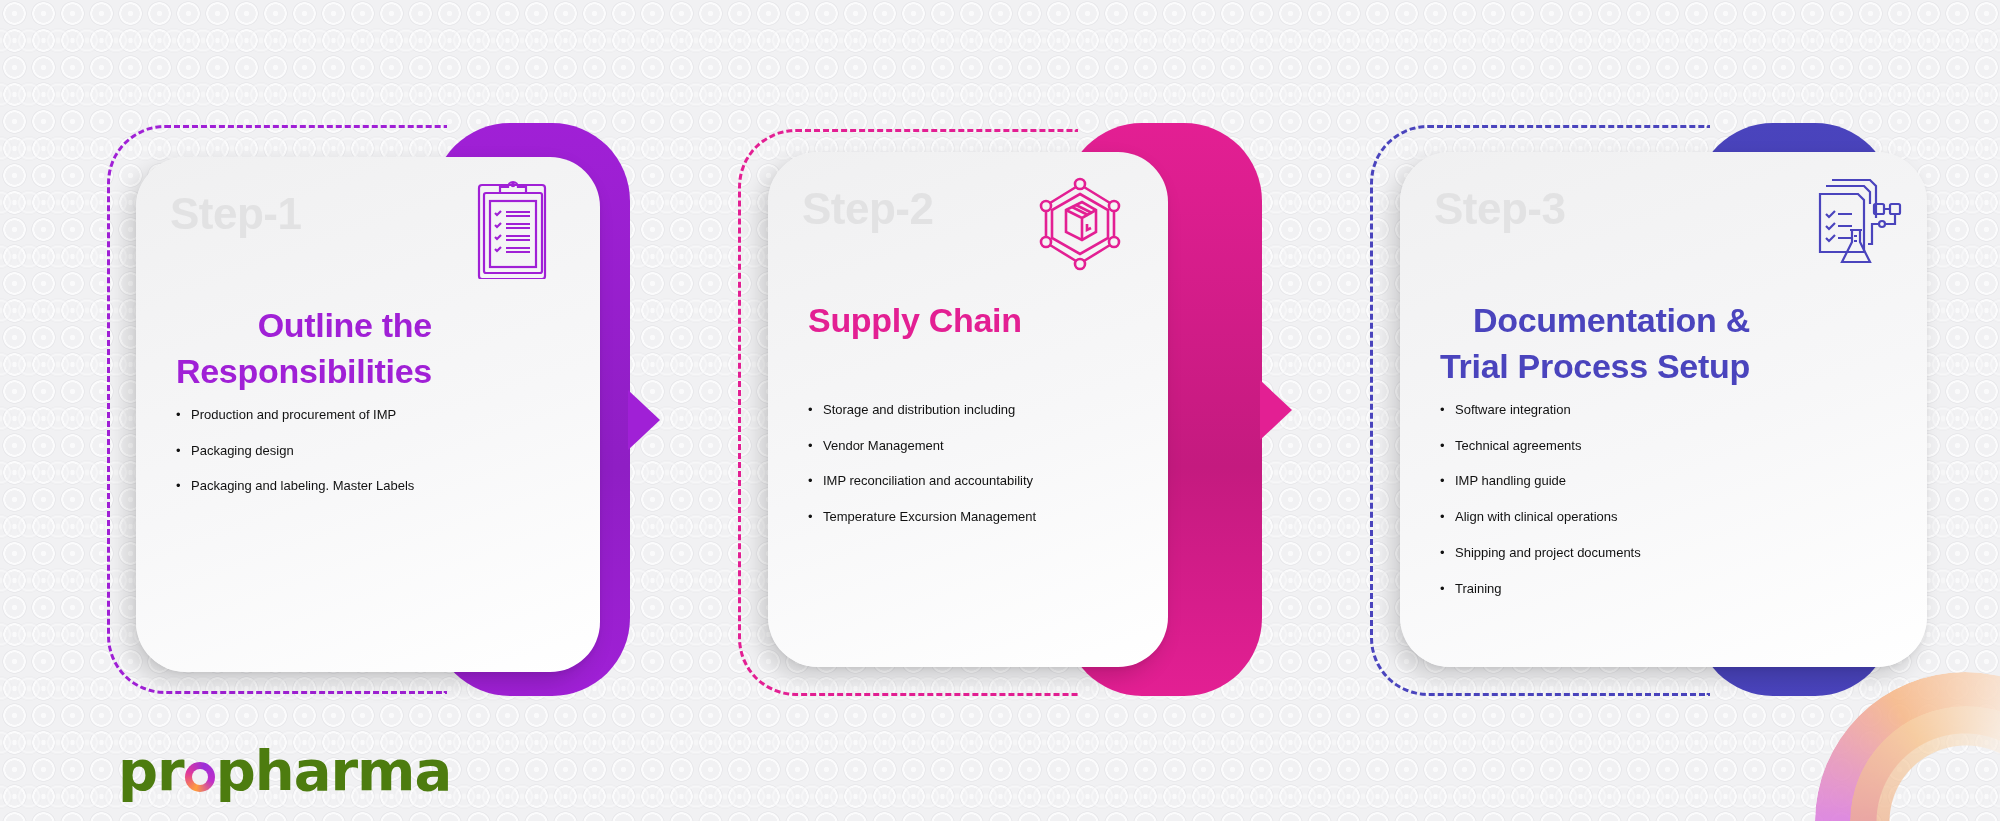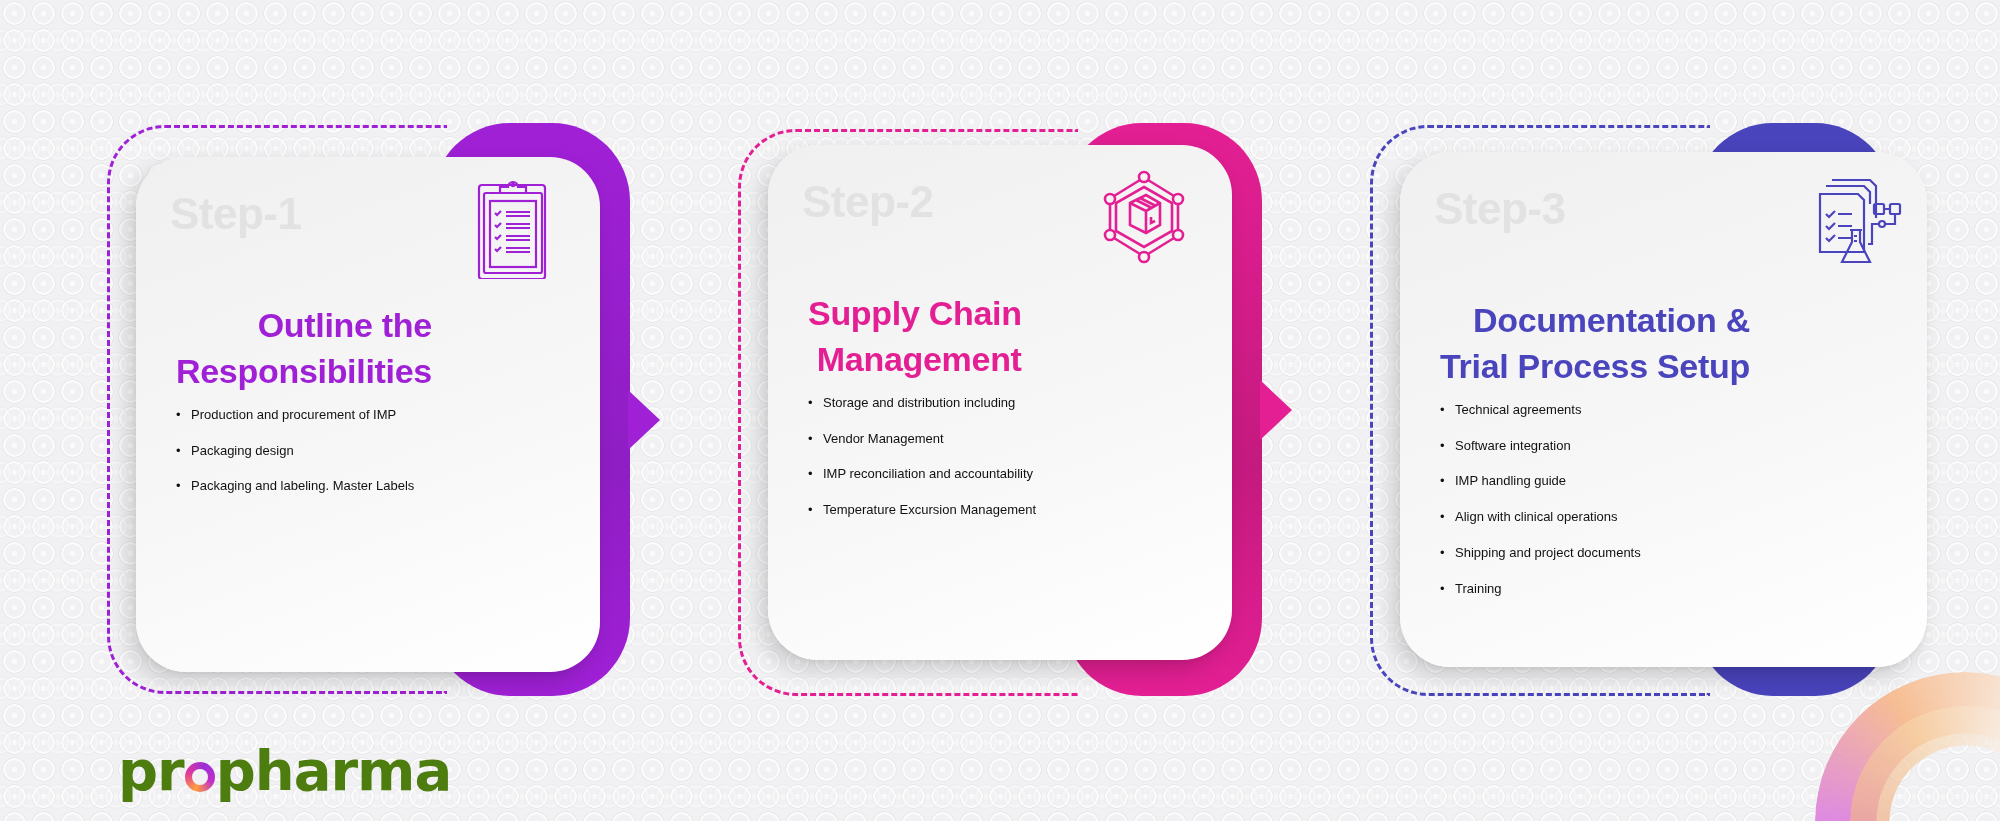--- a/index.html
+++ b/index.html
@@ -156,39 +156,38 @@
       <li><span class="dot">•</span><span>Packaging design</span></li>
       <li><span class="dot">•</span><span>Packaging and labeling. Master Labels</span></li>
     </ul>
   </div>
 </section>
 
 <section class="step" style="--c:#e31f93; --cd:#c41a7f;">
   <div class="dashed" style="left:738px; top:129px; width:340px; height:567px;"></div>
   <div class="panel" style="left:1064px; top:123px; width:198px; height:573px;"></div>
   <div class="arrow" style="left:1260px; top:380px;"></div>
-  <div class="card" style="left:768px; top:145px; width:464px; height:515px;padding-left:48px;">
+  <div class="card" style="left:768px; top:152px; width:400px; height:515px;padding-left:48px;">
     <div class="step-label">Step-2</div>
     <svg class="icon" viewBox="0 0 100 100" fill="none" stroke="#e31f93" stroke-width="2.6">
       <circle cx="50" cy="10" r="5"></circle>
       <circle cx="16" cy="32" r="5"></circle>
       <circle cx="84" cy="32" r="5"></circle>
       <circle cx="16" cy="68" r="5"></circle>
       <circle cx="84" cy="68" r="5"></circle>
       <circle cx="50" cy="90" r="5"></circle>
       <path d="M46 13 L20 29 M54 13 L80 29 M16 37 V63 M84 37 V63 M20 71 L46 87 M54 87 L80 71"></path>
       <path d="M50 20 L78 36 V64 L50 80 L22 64 V36 Z"></path>
       <path d="M36 36 L52 28 L66 36 V58 L52 66 L36 58 Z"></path>
       <path d="M36 36 L52 44 L66 36 M52 44 V66"></path>
       <path d="M42 33 L58 41 M46 31 L62 39"></path>
       <path d="M57 50 v6 l4 -2"></path>
     </svg>
     <div class="title">
       <div>Supply Chain</div>
-      <div>Management</div>
     </div>
     <ul class="bullets">
       <li><span class="dot">•</span><span>Storage and distribution including</span></li>
       <li><span class="dot">•</span><span>Vendor Management</span></li>
       <li><span class="dot">•</span><span>IMP reconciliation and accountability</span></li>
       <li><span class="dot">•</span><span>Temperature Excursion Management</span></li>
     </ul>
   </div>
 </section>
 
@@ -211,22 +210,22 @@
       <circle cx="76" cy="50" r="3"></circle>
       <path d="M73 50 H66 V70 H62"></path>
       <path d="M46 56 V68 L36 88 H64 L54 68 V56 M44 56 H56"></path>
       <path d="M48 62 h3 M48 67 h3"></path>
     </svg>
     <div class="title">
       <div>Documentation &amp;</div>
       <div>Trial Process Setup</div>
     </div>
     <ul class="bullets">
+      <li><span class="dot">•</span><span>Software integration</span></li>
       <li><span class="dot">•</span><span>Technical agreements</span></li>
-      <li><span class="dot">•</span><span>Software integration</span></li>
       <li><span class="dot">•</span><span>IMP handling guide</span></li>
       <li><span class="dot">•</span><span>Align with clinical operations</span></li>
       <li><span class="dot">•</span><span>Shipping and project documents</span></li>
       <li><span class="dot">•</span><span>Training</span></li>
     </ul>
   </div>
 </section>
 
 <div class="logo">
   <span>pr</span>

